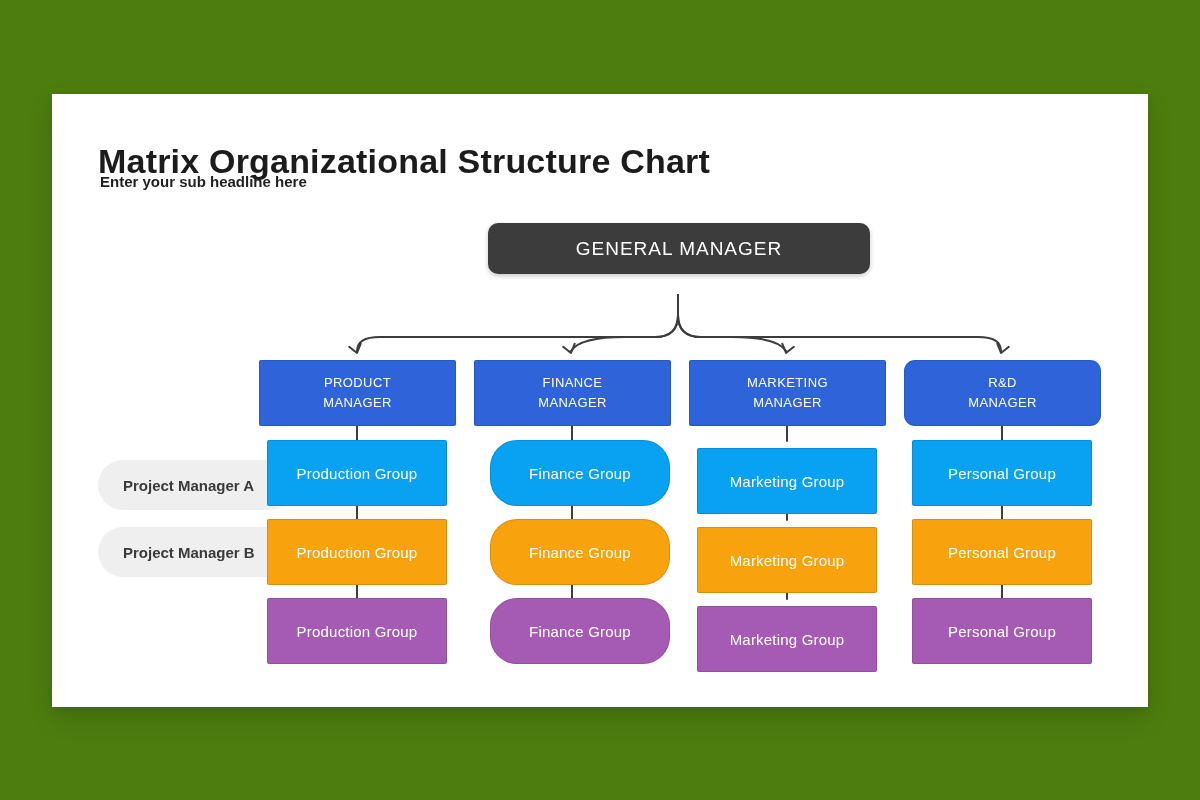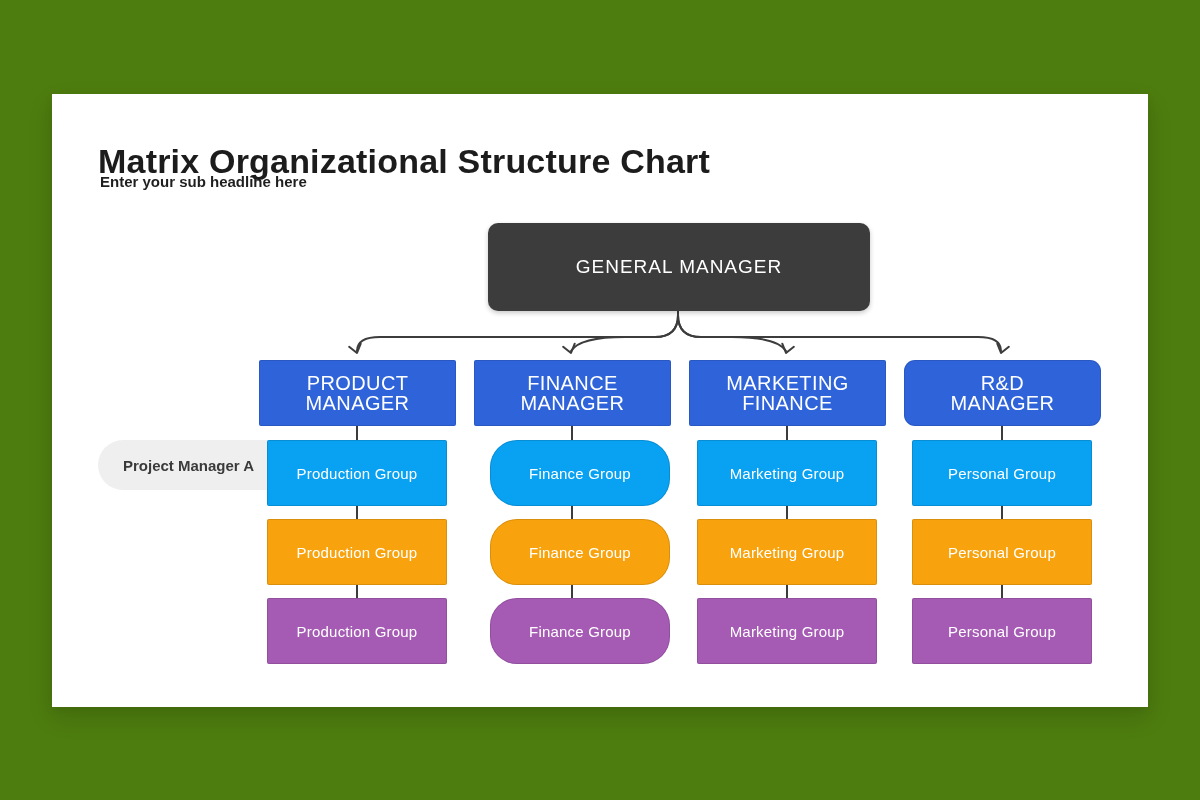--- a/index.html
+++ b/index.html
@@ -22,21 +22,21 @@
   .title{
     position:absolute;left:98px;top:119px;
     font-size:34px;font-weight:600;color:#1c1c1c;
     letter-spacing:.2px;white-space:nowrap;
   }
   .subtitle{
     position:absolute;left:100px;top:173px;
     font-size:15px;font-weight:700;color:#1f1f1f;
   }
   .root-node{
-    position:absolute;left:488px;top:223px;width:382px;height:88px;
+    position:absolute;left:488px;top:223px;width:382px;height:51px;
     background:var(--root-bg,#3d3c3c);
     border-radius:10px;
     display:flex;align-items:center;justify-content:center;
     color:#fff;font-size:19px;letter-spacing:1px;
     box-shadow:0 2px 5px rgba(0,0,0,.22);
     z-index:2;
   }
   .connector-layer{
     position:absolute;left:0;top:0;width:1200px;height:800px;
     pointer-events:none;z-index:1;
@@ -49,44 +49,44 @@
   }
   .node{
     position:absolute;
     display:flex;align-items:center;justify-content:center;
     text-align:center;color:#ffffff;z-index:2;
     border-radius:2px;
   }
   .manager{
     width:197px;height:66px;top:360px;
     background:var(--manager-bg,#2e63da);
-    font-size:20px;line-height:20px;letter-spacing:.4px;
+    font-size:13px;line-height:20px;letter-spacing:.4px;
     white-space:pre-line;
     box-shadow:inset 0 0 0 1px rgba(0,0,0,.10);
   }
   .group{
     width:180px;height:66px;
     font-size:15px;letter-spacing:.2px;
     box-shadow:inset 0 0 0 1px rgba(0,0,0,.12);
   }
   .col-0{left:259px;} .col-1{left:474px;} .col-2{left:689px;} .col-3{left:904px;border-radius:11px;}
-  .gcol-0{left:267px;} .gcol-1{left:490px;border-radius:27px;} .gcol-2{left:697px;} .gcol-3{left:912px;}
+  .gcol-0{left:267px;} .gcol-1{left:490px;border-radius:27px;} .gcol-2{left:697px;margin-top:8px;} .gcol-3{left:912px;}
   .grow-0{top:440px;background:var(--project-row-a-bg,#09a1f2);}
   .grow-1{top:519px;background:var(--project-row-b-bg,#f8a30d);}
   .grow-2{top:598px;background:var(--project-row-c-bg,#a55ab4);}
   .pill{
     position:absolute;left:98px;width:196px;height:50px;
     background:var(--row-label-bg,#f0efef);
     border-radius:25px;
     display:flex;align-items:center;
     padding-left:25px;box-sizing:border-box;
     font-size:15px;font-weight:700;color:#3a3a3a;
     z-index:0;
   }
-  .pill-0{top:440px;} .pill-1{top:527px;} .pill-2{top:606px;}
+  .pill-0{top:460px;} .pill-1{top:527px;} .pill-2{top:606px;}
 </style>
 </head>
 <body>
 
 <div class="stage">
   <div class="card"></div>
 
   <h1 class="title">Matrix Organizational Structure Chart</h1>
   <div class="subtitle">Enter your sub headline here</div>
 
@@ -104,27 +104,28 @@
 
     <path class="connector" d="M357 426 V441 M357 506 V520 M357 585 V599"></path>
     <path class="connector" d="M572 426 V441 M572 506 V520 M572 585 V599"></path>
     <path class="connector" d="M787 426 V441 M787 506 V520 M787 585 V599"></path>
     <path class="connector" d="M1002 426 V441 M1002 506 V520 M1002 585 V599"></path>
   </svg>
 
   <div class="root-node">GENERAL MANAGER</div>
 
   <div class="pill pill-0">Project Manager A</div>
+  <div class="pill pill-1">Project Manager B</div>
 
   <div class="node manager col-0">PRODUCT
 MANAGER</div>
   <div class="node manager col-1">FINANCE
 MANAGER</div>
   <div class="node manager col-2">MARKETING
-FINANCE</div>
+MANAGER</div>
   <div class="node manager col-3">R&amp;D
 MANAGER</div>
 
   <div class="node group gcol-0 grow-0">Production Group</div>
   <div class="node group gcol-0 grow-1">Production Group</div>
   <div class="node group gcol-0 grow-2">Production Group</div>
 
   <div class="node group gcol-1 grow-0">Finance Group</div>
   <div class="node group gcol-1 grow-1">Finance Group</div>
   <div class="node group gcol-1 grow-2">Finance Group</div>

